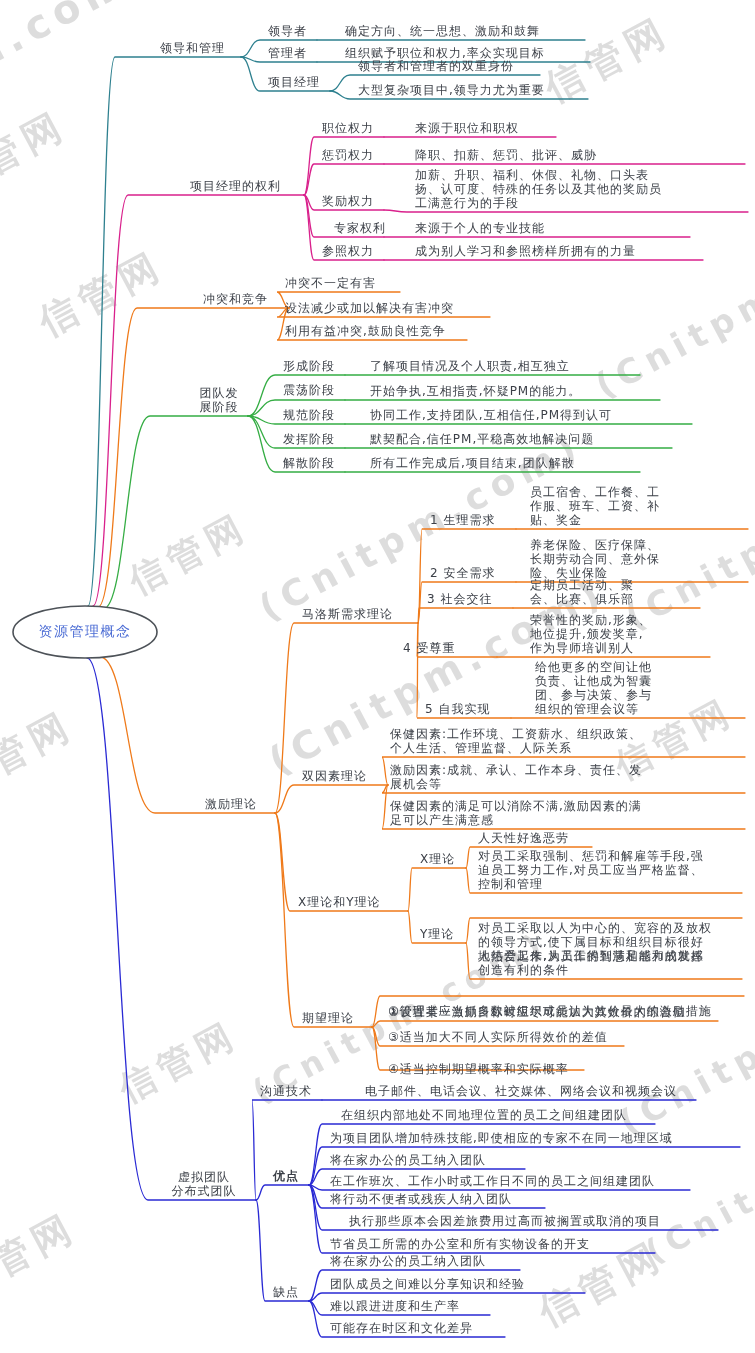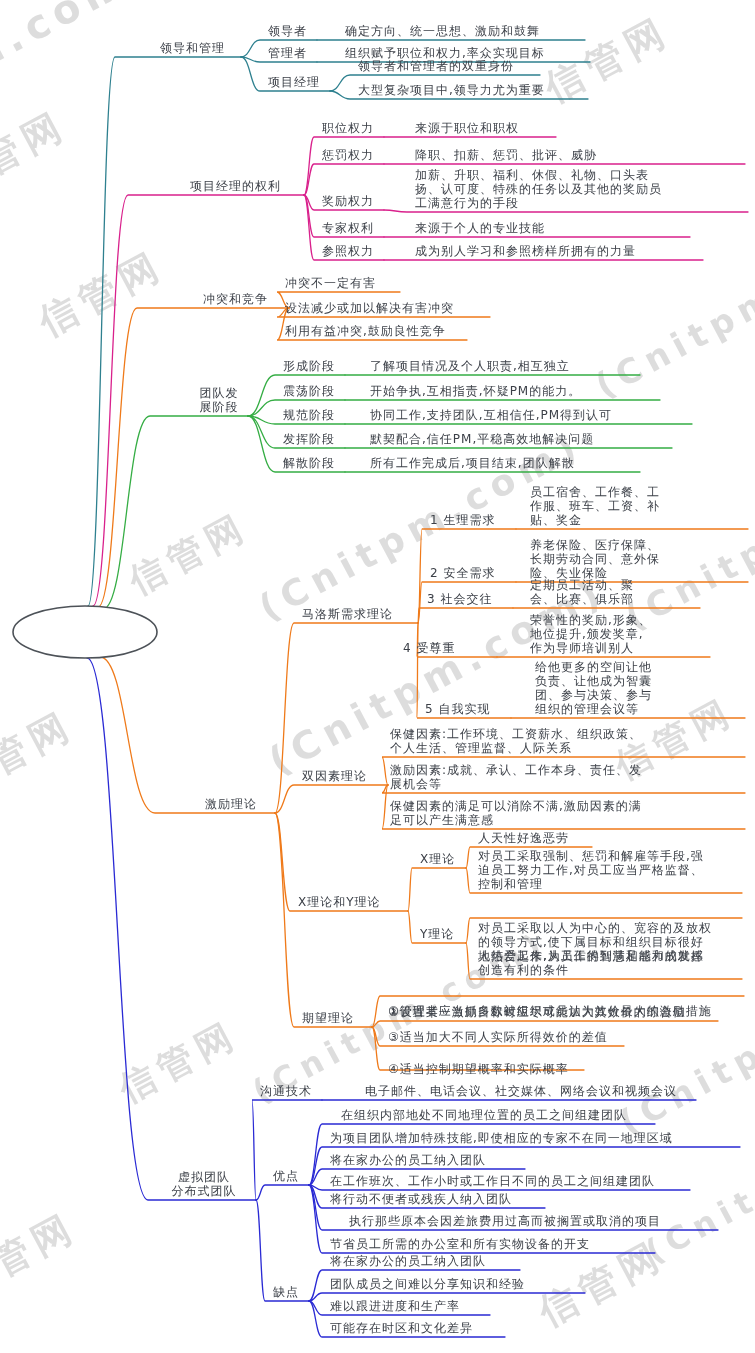--- a/index.html
+++ b/index.html
@@ -112,51 +112,52 @@
       <path d="M309,1185 C315.5,1185 315.5,1208 322,1208 L545,1208" stroke="#2a2ad4" stroke-width="1.3" fill="none" stroke-linecap="round"></path>
       <path d="M309,1185 C315.5,1185 315.5,1230 322,1230 L718,1230" stroke="#2a2ad4" stroke-width="1.3" fill="none" stroke-linecap="round"></path>
       <path d="M309,1185 C315.5,1185 315.5,1253 322,1253 L655,1253" stroke="#2a2ad4" stroke-width="1.3" fill="none" stroke-linecap="round"></path>
       <path d="M256,1200 C260.5,1200 260.5,1301 265,1301 L309,1301" stroke="#2a2ad4" stroke-width="1.3" fill="none" stroke-linecap="round"></path>
       <path d="M309,1301 C315.5,1301 315.5,1270 322,1270 L520,1270" stroke="#2a2ad4" stroke-width="1.3" fill="none" stroke-linecap="round"></path>
       <path d="M309,1301 C315.5,1301 315.5,1293 322,1293 L585,1293" stroke="#2a2ad4" stroke-width="1.3" fill="none" stroke-linecap="round"></path>
       <path d="M309,1301 C315.5,1301 315.5,1315 322,1315 L490,1315" stroke="#2a2ad4" stroke-width="1.3" fill="none" stroke-linecap="round"></path>
       <path d="M309,1301 C315.5,1301 315.5,1337 322,1337 L505,1337" stroke="#2a2ad4" stroke-width="1.3" fill="none" stroke-linecap="round"></path>
       <ellipse cx="85" cy="632" rx="72" ry="26" fill="#ffffff" stroke="#4d5258" stroke-width="1.6"></ellipse>
     </svg>
+  <div id="root-label">资源管理概念</div>
   <div id="nodes">
       <div class="nd" style="left: 160px; top: 41px;">领导和管理</div>
       <div class="nd" style="left: 268px; top: 24px;">领导者</div>
       <div class="nd" style="left: 345px; top: 24px;">确定方向、统一思想、激励和鼓舞</div>
       <div class="nd" style="left: 268px; top: 46px;">管理者</div>
       <div class="nd" style="left: 345px; top: 46px;">组织赋予职位和权力,率众实现目标</div>
       <div class="nd" style="left: 268px; top: 75px;">项目经理</div>
       <div class="nd" style="left: 358px; top: 59px;">领导者和管理者的双重身份</div>
       <div class="nd" style="left: 358px; top: 83px;">大型复杂项目中,领导力尤为重要</div>
       <div class="nd" style="left: 190px; top: 179px;">项目经理的权利</div>
       <div class="nd" style="left: 322px; top: 121px;">职位权力</div>
       <div class="nd" style="left: 415px; top: 121px;">来源于职位和职权</div>
       <div class="nd" style="left: 322px; top: 148px;">惩罚权力</div>
       <div class="nd" style="left: 415px; top: 148px;">降职、扣薪、惩罚、批评、威胁</div>
       <div class="nd" style="left: 322px; top: 194px;">奖励权力</div>
       <div class="nd ml" style="left: 415px; top: 168px; width: 255px;">加薪、升职、福利、休假、礼物、口头表
 扬、认可度、特殊的任务以及其他的奖励员
 工满意行为的手段</div>
-      <div class="nd" style="left: 322px; top: 221px; font-family: Liberation Serif, serif;">专家权利</div>
+      <div class="nd" style="left: 334px; top: 221px; font-family: Liberation Serif, serif;">专家权利</div>
       <div class="nd" style="left: 415px; top: 221px;">来源于个人的专业技能</div>
       <div class="nd" style="left: 322px; top: 244px;">参照权力</div>
       <div class="nd" style="left: 415px; top: 244px;">成为别人学习和参照榜样所拥有的力量</div>
       <div class="nd" style="left: 203px; top: 292px;">冲突和竞争</div>
       <div class="nd" style="left: 285px; top: 276px;">冲突不一定有害</div>
       <div class="nd" style="left: 285px; top: 301px;">设法减少或加以解决有害冲突</div>
       <div class="nd" style="left: 285px; top: 324px;">利用有益冲突,鼓励良性竞争</div>
       <div class="nd ml" style="left: 196px; top: 386px; width: 46px; text-align: center;">团队发
 展阶段</div>
       <div class="nd" style="left: 283px; top: 359px;">形成阶段</div>
       <div class="nd" style="left: 370px; top: 359px;">了解项目情况及个人职责,相互独立</div>
-      <div class="nd" style="left: 283px; top: 384px;">震荡阶段</div>
+      <div class="nd" style="left: 283px; top: 384px; font-family: Liberation Mono, monospace;">震荡阶段</div>
       <div class="nd" style="left: 370px; top: 384px;">开始争执,互相指责,怀疑PM的能力。</div>
       <div class="nd" style="left: 283px; top: 408px;">规范阶段</div>
       <div class="nd" style="left: 370px; top: 408px;">协同工作,支持团队,互相信任,PM得到认可</div>
       <div class="nd" style="left: 283px; top: 432px;">发挥阶段</div>
       <div class="nd" style="left: 370px; top: 432px;">默契配合,信任PM,平稳高效地解决问题</div>
       <div class="nd" style="left: 283px; top: 456px;">解散阶段</div>
       <div class="nd" style="left: 370px; top: 456px;">所有工作完成后,项目结束,团队解散</div>
       <div class="nd" style="left: 205px; top: 797px;">激励理论</div>
       <div class="nd" style="left: 302px; top: 607px;">马洛斯需求理论</div>
       <div class="nd" style="left: 430px; top: 513px;">1 生理需求</div>
@@ -200,21 +201,21 @@
 创造有利的条件</div>
       <div class="nd" style="left: 302px; top: 1011px;">期望理论</div>
       <div class="nd" style="left: 388px; top: 980px; margin-top: 24px;">①管理者应当抓多数被组织成员认为效价最大的激励措施</div>
       <div class="nd" style="left: 388px; top: 1005px;">②设置某一激励目标时应尽可能加大其效价的综合值</div>
       <div class="nd" style="left: 388px; top: 1030px;">③适当加大不同人实际所得效价的差值</div>
       <div class="nd" style="left: 388px; top: 1014px; margin-top: 48px;">④适当控制期望概率和实际概率</div>
       <div class="nd ml" style="left: 158px; top: 1170px; width: 92px; text-align: center;">虚拟团队
 分布式团队</div>
       <div class="nd" style="left: 260px; top: 1084px;">沟通技术</div>
       <div class="nd" style="left: 365px; top: 1084px;">电子邮件、电话会议、社交媒体、网络会议和视频会议</div>
-      <div class="nd" style="left: 273px; top: 1169px;">优点</div>
+      <div class="nd" style="left: 273px; top: 1169px; font-weight: bold;">优点</div>
       <div class="nd" style="left: 341px; top: 1108px;">在组织内部地处不同地理位置的员工之间组建团队</div>
       <div class="nd" style="left: 330px; top: 1131px;">为项目团队增加特殊技能,即使相应的专家不在同一地理区域</div>
       <div class="nd" style="left: 330px; top: 1153px;">将在家办公的员工纳入团队</div>
       <div class="nd" style="left: 330px; top: 1174px;">在工作班次、工作小时或工作日不同的员工之间组建团队</div>
       <div class="nd" style="left: 330px; top: 1192px;">将行动不便者或残疾人纳入团队</div>
       <div class="nd" style="left: 349px; top: 1214px; text-align: right;">执行那些原本会因差旅费用过高而被搁置或取消的项目</div>
       <div class="nd" style="left: 330px; top: 1237px;">节省员工所需的办公室和所有实物设备的开支</div>
       <div class="nd" style="left: 273px; top: 1285px;">缺点</div>
       <div class="nd" style="left: 330px; top: 1254px;">将在家办公的员工纳入团队</div>
       <div class="nd" style="left: 330px; top: 1277px;">团队成员之间难以分享知识和经验</div>

